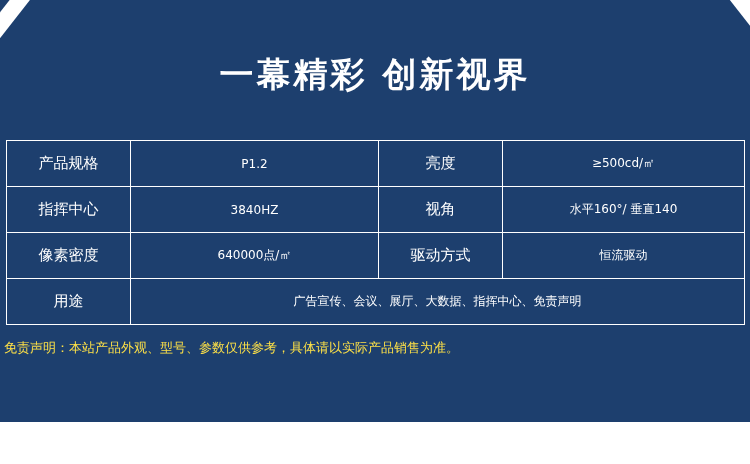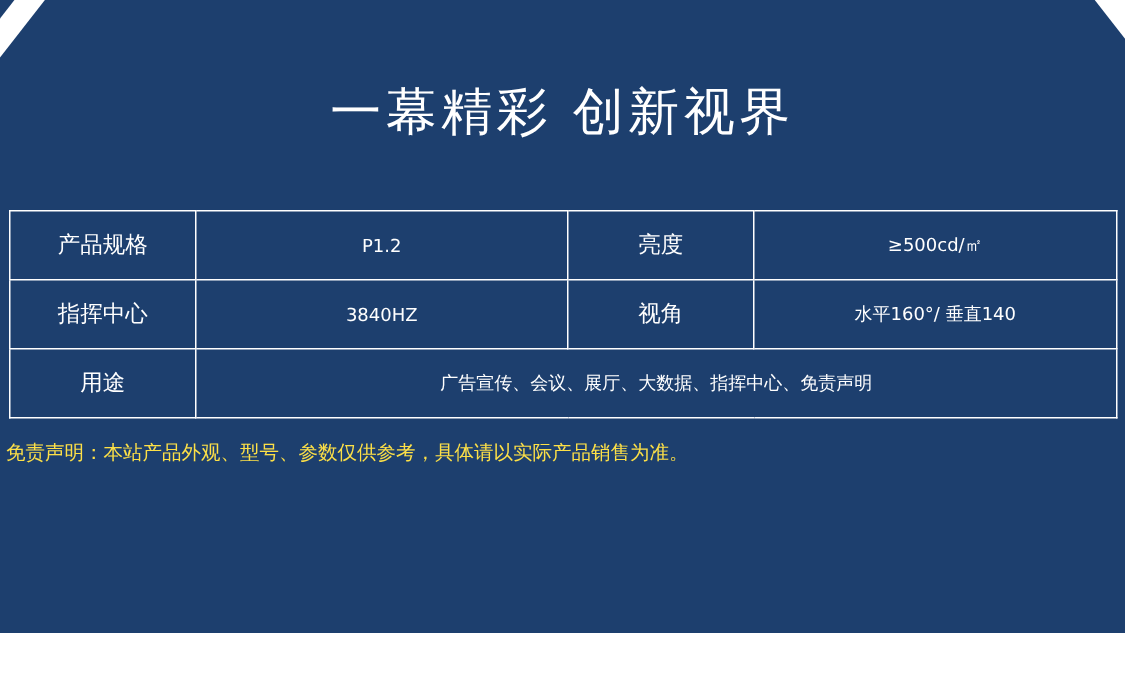--- a/index.html
+++ b/index.html
@@ -49,21 +49,21 @@
     transform-origin: top right;
   }
   .banner-title {
     position: absolute;
     left: 0; right: 0;
     top: 52px;
     text-align: center;
     color: #ffffff;
     font-size: 34px;
     letter-spacing: 3px;
-    font-weight: normal;
+    font-weight: bold;
     font-family: "DejaVu Sans", "Liberation Sans", sans-serif;
   }
   
   .spec-wrap {
     padding: 0 6px;
   }
   table.spec {
     width: 738px;
     margin: 0 auto;
     border-collapse: collapse;
@@ -132,20 +132,26 @@
           <td class="label">亮度</td>
           <td class="value">≥500cd/㎡</td>
         </tr>
         <tr>
           <td class="label">指挥中心</td>
           <td class="value">3840HZ</td>
           <td class="label">视角</td>
           <td class="value">水平160°/ 垂直140</td>
         </tr>
         <tr>
+          <td class="label">像素密度</td>
+          <td class="value">640000点/㎡</td>
+          <td class="label">驱动方式</td>
+          <td class="value">恒流驱动</td>
+        </tr>
+        <tr>
           <td class="label">用途</td>
           <td class="value" colspan="3">广告宣传、会议、展厅、大数据、指挥中心、免责声明</td>
         </tr>
       </tbody>
     </table>
   </div>
 
   <div class="disclaimer">免责声明：本站产品外观、型号、参数仅供参考，具体请以实际产品销售为准。</div>
 
   <div class="footer-strip"></div>

